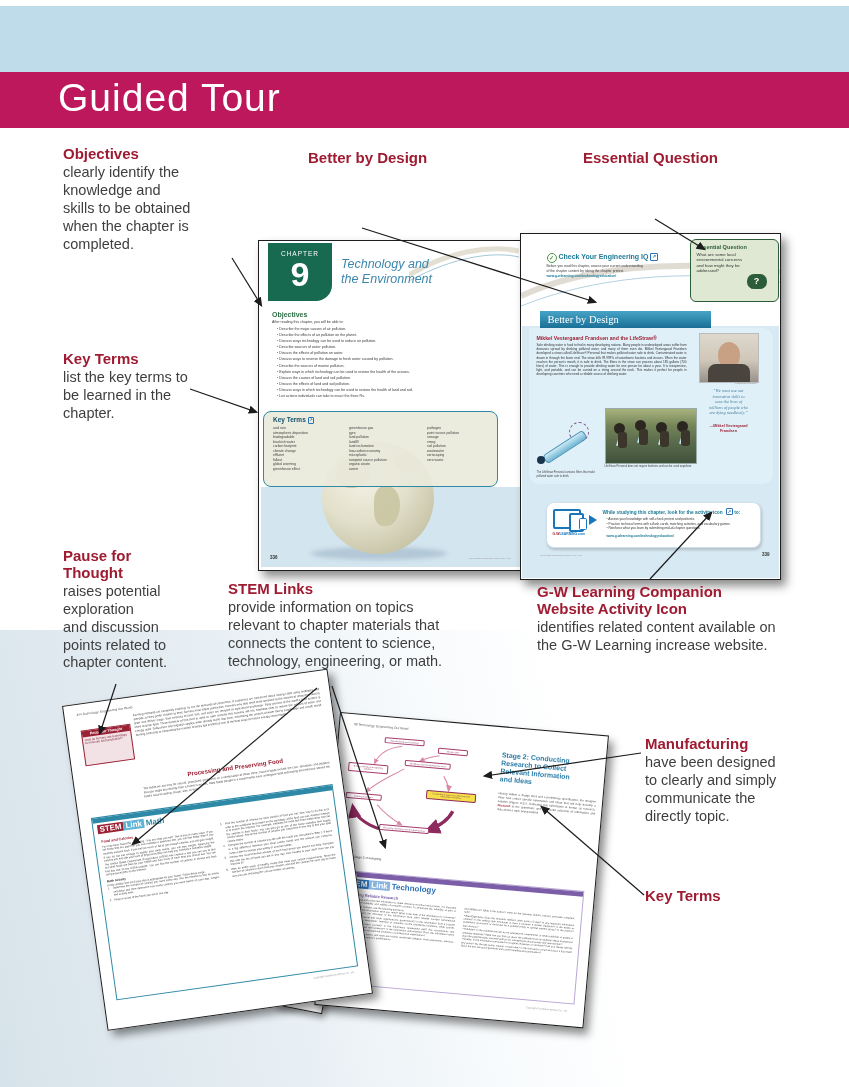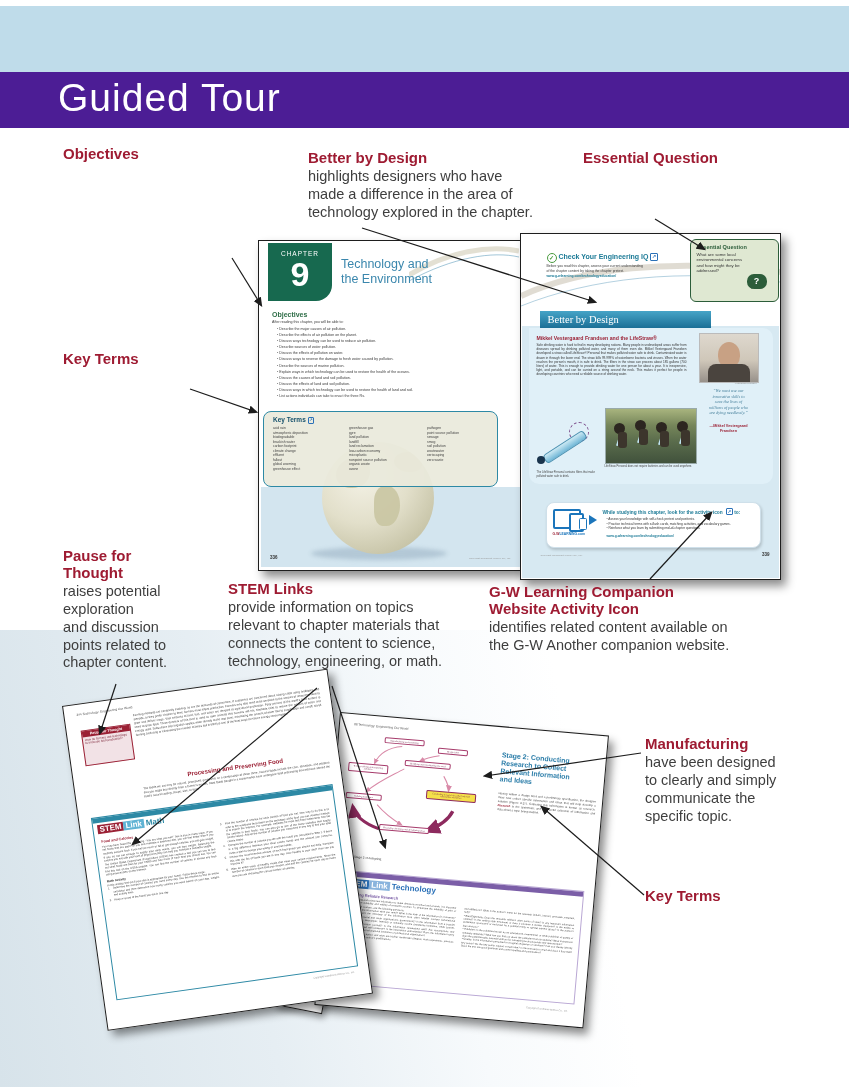--- a/index.html
+++ b/index.html
@@ -3,41 +3,41 @@
 <meta charset="utf-8">
 <style>
   html,body{margin:0;padding:0;background:#fff;}
   .canvas{position:relative;width:849px;height:1087px;overflow:hidden;background:#fff;
           font-family:"Liberation Sans",sans-serif;}
   .abs{position:absolute;}
   .pre{white-space:pre-line;}
 
   
   .band-top{left:0;top:6px;width:849px;height:66px;background:#bfdcea;z-index:1;}
-  .teal-bar{left:0;top:72px;width:849px;height:56px;background:#4c1d95;z-index:1;}
+  .teal-bar{left:0;top:72px;width:849px;height:56px;background:#be185d;z-index:1;}
   .teal-bar .title{position:absolute;left:58px;top:4px;color:#fff;font-size:39px;font-weight:normal;letter-spacing:1px;}
   .bottom-grad{left:0;top:630px;width:849px;height:457px;z-index:0;
     background:linear-gradient(78deg,#d7e3ea 0%,#e6eef3 30%,#f7fafc 52%,#ffffff 68%);}
 
   
   .callout{z-index:30;}
   .callout h3{margin:0 0 1px 0;font-size:15px;font-weight:bold;color:#9e1b32;line-height:1.12;white-space:pre-line;}
   .callout p{margin:0;font-size:14.5px;color:#3e3e3e;line-height:1.24;white-space:pre-line;}
 
   
   .bookpage{position:absolute;background:#fff;border:1.5px solid #1e1e1e;
             box-shadow:5px 6px 9px rgba(0,0,0,.45);z-index:10;}
   .tiny{color:#3a3a3a;}
   .copyright{font-size:2.5px;color:#999;}
 
   
   .chap-banner{left:9px;top:2px;width:64px;height:58px;background:#17694f;border-radius:0 0 16px 0;color:#fff;text-align:center;}
   .chap-banner .lab{font-size:6.5px;letter-spacing:1px;margin-top:7px;}
   .chap-banner .num{font-size:34px;font-weight:bold;line-height:1.05;}
-  .chap-title{left:82px;top:16px;width:170px;font-size:12.5px;color:#3b87ad;line-height:1.2;}
+  .chap-title{left:82px;top:16px;width:170px;font-size:12.5px;color:#3b87ad;line-height:1.2;font-style:italic;}
   .obj-h{left:13px;top:70px;font-size:7px;font-weight:bold;color:#2f6e48;}
   .obj-intro{left:13px;top:79px;font-size:3.6px;}
   .blist{line-height:6.1px;font-size:3.6px;}
   .blist>div{padding-left:5px;}
   .blist>div::before{content:"• ";color:#666;margin-left:-5px;}
   .kt-box{left:4px;top:170px;width:233px;height:74px;background:rgba(234,234,219,.93);
           border:1.5px solid #2d89a5;border-radius:8px;z-index:3;}
   .kt-h{position:absolute;left:9px;top:4px;font-size:6.5px;font-weight:bold;color:#14506b;}
   .kt-col{position:absolute;top:14px;font-size:3.4px;line-height:4.5px;color:#444;}
   .blue-band{left:1.5px;top:246px;width:259px;height:80px;background:#d3e5ef;}
@@ -142,61 +142,66 @@
 <div class="canvas">
 
   <div class="abs band-top"></div>
   <div class="abs teal-bar">
     <div class="title">Guided Tour</div>
   </div>
   <div class="abs bottom-grad"></div>
 
   <div class="abs callout" style="left:63px;top:146px;width:210px;">
     <h3>Objectives</h3>
+    <p>clearly identify the
+knowledge and
+skills to be obtained
+when the chapter is
+completed.</p>
   </div>
   <div class="abs callout" style="left:308px;top:150px;width:270px;">
     <h3>Better by Design</h3>
-    <p>highlights designers who have
-made a difference in the area of
-technology explored in the chapter.</p>
   </div>
   <div class="abs callout" style="left:583px;top:150px;width:260px;">
     <h3>Essential Question</h3>
   </div>
   <div class="abs callout" style="left:63px;top:351px;width:200px;">
     <h3>Key Terms</h3>
+    <p>list the key terms to
+be learned in the
+chapter.</p>
   </div>
   <div class="abs callout" style="left:228px;top:581px;width:260px;">
     <h3>STEM Links</h3>
     <p>provide information on topics
 relevant to chapter materials that
 connects the content to science,
 technology, engineering, or math.</p>
   </div>
   <div class="abs callout" style="left:63px;top:548px;width:160px;">
     <h3>Pause for
 Thought</h3>
     <p>raises potential
 exploration
 and discussion
 points related to
 chapter content.</p>
   </div>
-  <div class="abs callout" style="left:489px;top:584px;width:310px;">
+  <div class="abs callout" style="left:537px;top:584px;width:310px;">
     <h3>G-W Learning Companion
 Website Activity Icon</h3>
     <p>identifies related content available on
-the G-W Another companion website.</p>
+the G-W Learning increase website.</p>
   </div>
   <div class="abs callout" style="left:645px;top:736px;width:190px;">
     <h3>Manufacturing</h3>
     <p>have been designed
 to clearly and simply
 communicate the
-specific topic.</p>
+directly topic.</p>
   </div>
   <div class="abs callout" style="left:645px;top:888px;width:190px;">
     <h3>Key Terms</h3>
   </div>
 
   <div class="bookpage" style="left:258px;top:240px;width:262px;height:329px;">
     <svg class="abs" style="left:150px;top:0;width:110px;height:42px;" viewBox="0 0 110 42">
       <path d="M0,34 C40,10 80,4 110,10" fill="none" stroke="#dcd8c8" stroke-width="5" opacity=".8"></path>
       <path d="M0,40 C44,16 84,10 110,16" fill="none" stroke="#3b87ad" stroke-width=".8" opacity=".6"></path>
     </svg>

